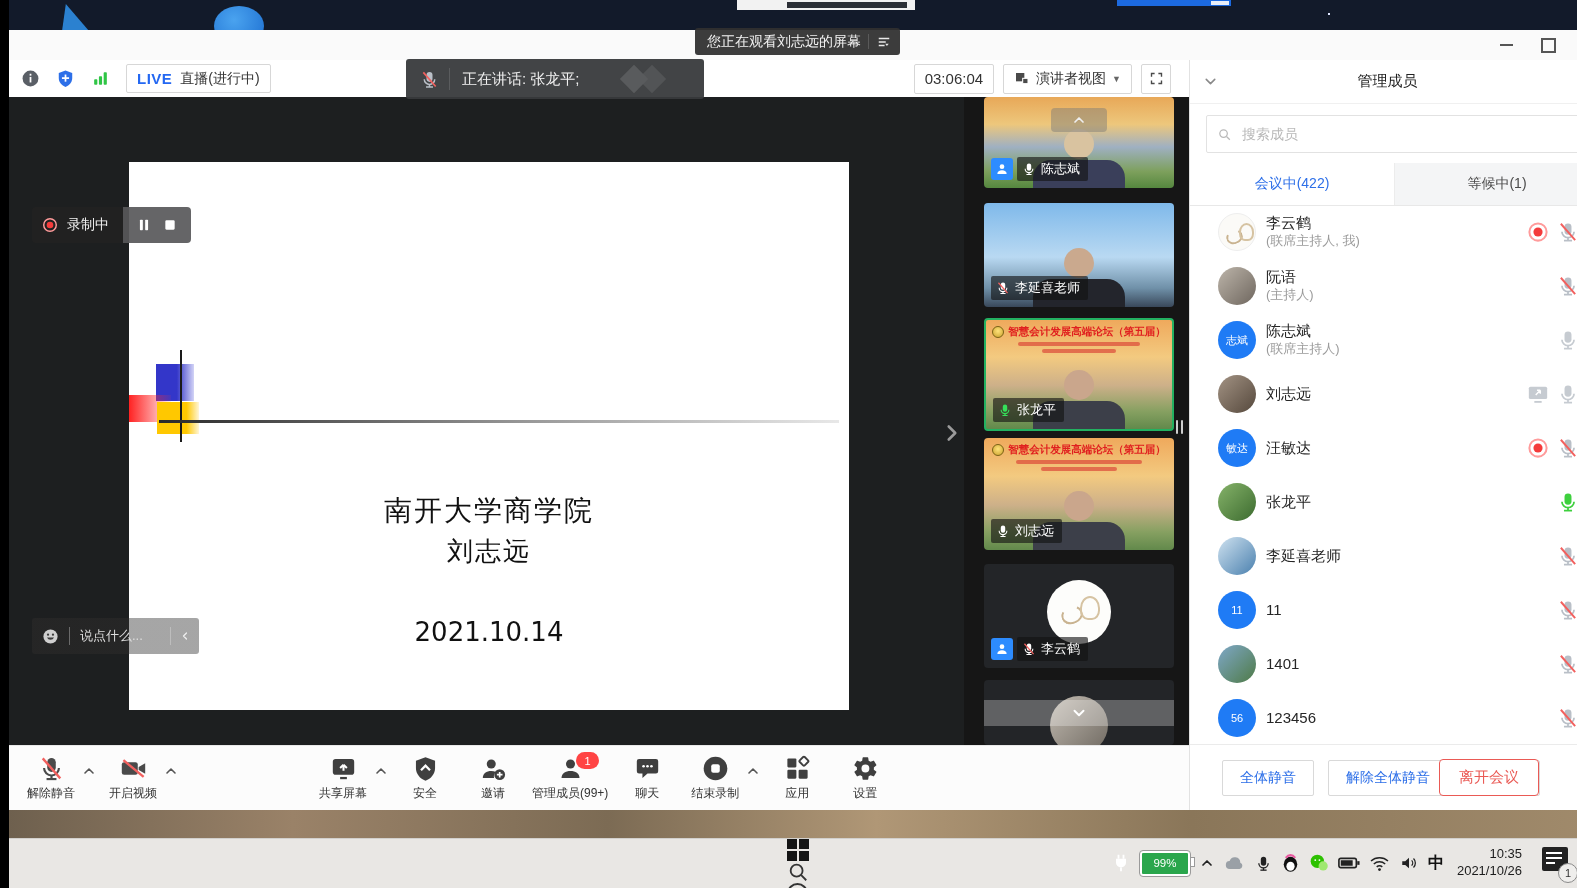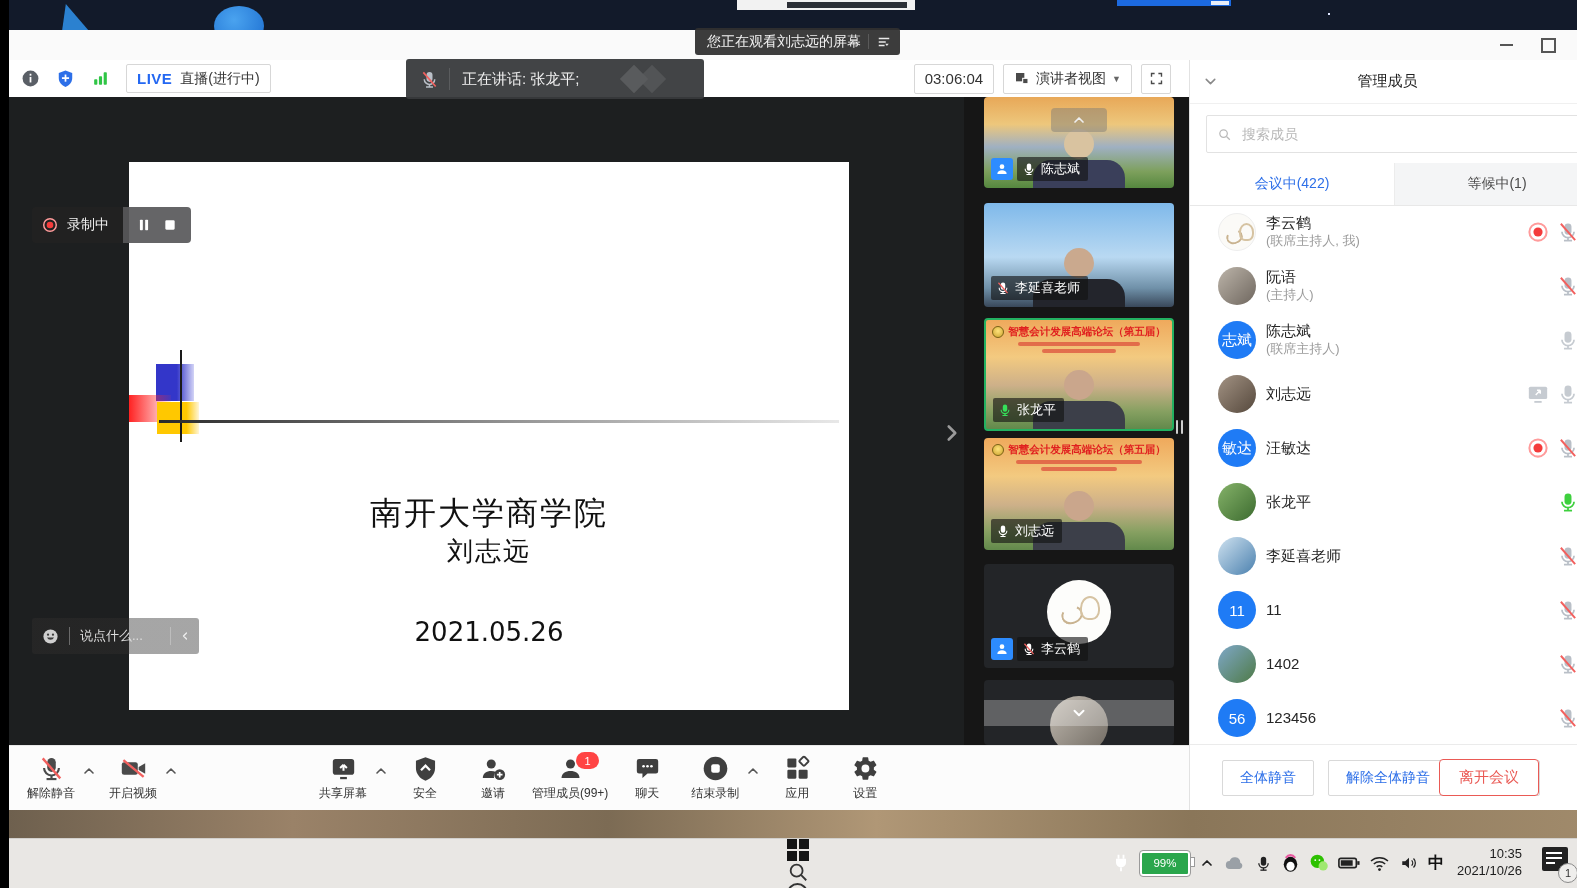--- a/index.html
+++ b/index.html
@@ -63,21 +63,21 @@
   
   #stage{position:absolute;left:0;top:97px;width:955px;height:648px;background:#1d1f20;overflow:hidden;}
   #slide{position:absolute;left:120px;top:65px;width:720px;height:548px;background:#fff;font-family:"DejaVu Serif","Liberation Serif",serif;}
   .deco-vline{position:absolute;left:51px;top:188px;width:2px;height:92px;background:#1a1a1a;}
   .deco-blue{position:absolute;left:27px;top:202px;width:38px;height:37px;background:linear-gradient(90deg,#3336c9 55%,rgba(80,84,220,.25));}
   .deco-red{position:absolute;left:0px;top:233px;width:42px;height:27px;background:linear-gradient(90deg,#ff2222,rgba(255,80,80,.08));}
   .deco-yellow{position:absolute;left:28px;top:240px;width:42px;height:32px;background:linear-gradient(90deg,#ffc800 70%,rgba(255,210,60,.2));}
   .deco-hline{position:absolute;left:30px;top:258px;width:680px;height:3px;background:linear-gradient(90deg,#2a2a2a,#9a9a9a 55%,#e8e8e8);}
   #slide-title{position:absolute;left:118px;top:190px;width:560px;color:#3c3c9c;font-size:31px;letter-spacing:1px;}
   .slide-center{position:absolute;left:0;width:720px;text-align:center;color:#111;}
-  #slide-org{top:330px;font-size:32px;letter-spacing:2px;}
+  #slide-org{top:330px;font-size:28px;letter-spacing:2px;}
   #slide-author{top:372px;font-size:26px;letter-spacing:2px;}
   #slide-date{top:455px;font-size:26px;font-family:"DejaVu Sans","Liberation Sans",sans-serif;}
 
   #recbadge{position:absolute;left:23px;top:110px;height:36px;display:flex;align-items:stretch;z-index:20;border-radius:4px;overflow:hidden;}
   #recbadge .left{display:flex;align-items:center;gap:9px;background:rgba(34,34,34,.92);padding:0 14px 0 10px;}
   #recbadge .dot{width:16px;height:16px;}
   #recbadge .lbl{color:#f0f0f0;font-size:14px;}
   #recbadge .seg{display:flex;align-items:center;gap:12px;background:rgba(88,88,90,.92);padding:0 14px;}
   #recbadge .seg .ic{width:14px;height:14px;}
 
@@ -135,21 +135,21 @@
   #searchbox .mag{width:15px;height:15px;color:#b9b9b9;margin:0 8px 0 10px;}
   #searchbox input{border:none;outline:none;flex:1;font-size:14px;color:#333;font-family:inherit;background:transparent;}
   #searchbox input::placeholder{color:#b9b9b9;}
   #tabs{position:absolute;left:0;top:103px;right:0;height:42px;display:flex;border-bottom:1px solid #e8e8e8;}
   .tab{flex:1;display:flex;align-items:center;justify-content:center;font-size:14px;}
   .tab.active{background:#fff;color:#2d6fe8;}
   .tab.inactive{background:#f4f5f6;color:#4a4a4a;border-left:1px solid #ececec;}
   #mlist{position:absolute;left:0;top:145px;right:0;height:540px;overflow:hidden;}
   .mrow{position:relative;height:54px;}
   .avatar{position:absolute;left:28px;top:8px;width:38px;height:38px;border-radius:50%;overflow:hidden;}
-  .av-text{background:#1f7bf5;color:#fff;font-size:15px;display:flex;align-items:center;justify-content:center;letter-spacing:0;}
+  .av-text{background:#1f7bf5;color:#fff;font-size:11px;display:flex;align-items:center;justify-content:center;letter-spacing:0;}
   .av-cat{background:#fbfaf7;border:1px solid #eee;box-sizing:border-box;}
   .av-cat i{position:absolute;left:7px;top:16px;width:13px;height:10px;border-radius:50%;border:2px solid #c9b390;border-top-color:transparent;transform:rotate(-20deg);}
   .av-cat b{position:absolute;left:20px;top:9px;width:11px;height:14px;border-radius:50% 50% 40% 40%;border:2px solid #d6c3a2;}
   .mtext{position:absolute;left:76px;top:50%;transform:translateY(-50%);}
   .mname{font-size:15px;color:#262626;line-height:1.25;}
   .mrole{font-size:13px;color:#9b9b9b;line-height:1.3;}
   .mics{position:absolute;right:0;top:0;bottom:0;width:80px;}
   .mics .ic{position:absolute;top:50%;transform:translateY(-50%);width:22px;height:22px;}
   .sl1{left:8px;} .sl2{left:38px;} .sl3{left:62px;}
   #panel-footer{position:absolute;left:0;right:0;bottom:0;height:65px;border-top:1px solid #ebebeb;display:flex;align-items:center;gap:14px;padding-left:32px;}
@@ -309,21 +309,21 @@
 
   <div id="stage">
     <div id="slide">
       <div class="deco-blue"></div>
       <div class="deco-red"></div>
       <div class="deco-yellow"></div>
       <div class="deco-vline"></div>
       <div class="deco-hline"></div>
       <div class="slide-center" id="slide-org">南开大学商学院</div>
       <div class="slide-center" id="slide-author">刘志远</div>
-      <div class="slide-center" id="slide-date">2021.05.26</div>
+      <div class="slide-center" id="slide-date">2021.10.14</div>
     </div>
     <div id="chatpill">
       <span class="ic smile" id="i-smiley">
           <svg viewBox="0 0 24 24">
             <circle cx="12" cy="12" r="10" fill="#cfcfcf"></circle>
             <circle cx="8.5" cy="9.5" r="1.6" fill="#3a3a3a"></circle>
             <circle cx="15.5" cy="9.5" r="1.6" fill="#3a3a3a"></circle>
             <path d="M7 13.5a5.5 5.5 0 0 0 10 0z" fill="#3a3a3a"></path>
           </svg>
         </span>
@@ -753,21 +753,21 @@
                 <rect x="1.6" y="6.4" width="14.2" height="11.2" rx="2" fill="#b9bfc7"></rect>
                 <path d="M16.6 10.6l5.8-3.2v9.2l-5.8-3.2z" fill="#b9bfc7"></path>
                 <line x1="3" y1="4.6" x2="21" y2="19.4" stroke="#f2605e" stroke-width="2.1"></line>
               </svg>
             </span>
           </div>
         </div>
         <div class="mrow">
           <div class="avatar" style="background:linear-gradient(135deg,#7fa8c9,#4e7a46)"></div>
     <div class="mtext">
-            <div class="mname">1402</div>
+            <div class="mname">1401</div>
           </div>
     <div class="mics">
             <span class="ic sl2">
               <svg viewBox="0 0 24 24">
                 <rect x="8.2" y="2.6" width="7.6" height="12.4" rx="3.8" fill="#b9bfc7"></rect>
                 <path d="M5.4 11.6a6.6 6.6 0 0 0 13.2 0" fill="none" stroke="#b9bfc7" stroke-width="1.9"></path>
                 <line x1="12" y1="18.2" x2="12" y2="21.4" stroke="#b9bfc7" stroke-width="1.9"></line>
                 <line x1="7.6" y1="21.4" x2="16.4" y2="21.4" stroke="#b9bfc7" stroke-width="1.9"></line>
                 <line x1="4.2" y1="3" x2="19.8" y2="20.8" stroke="#f2605e" stroke-width="2.1"></line>
               </svg>

